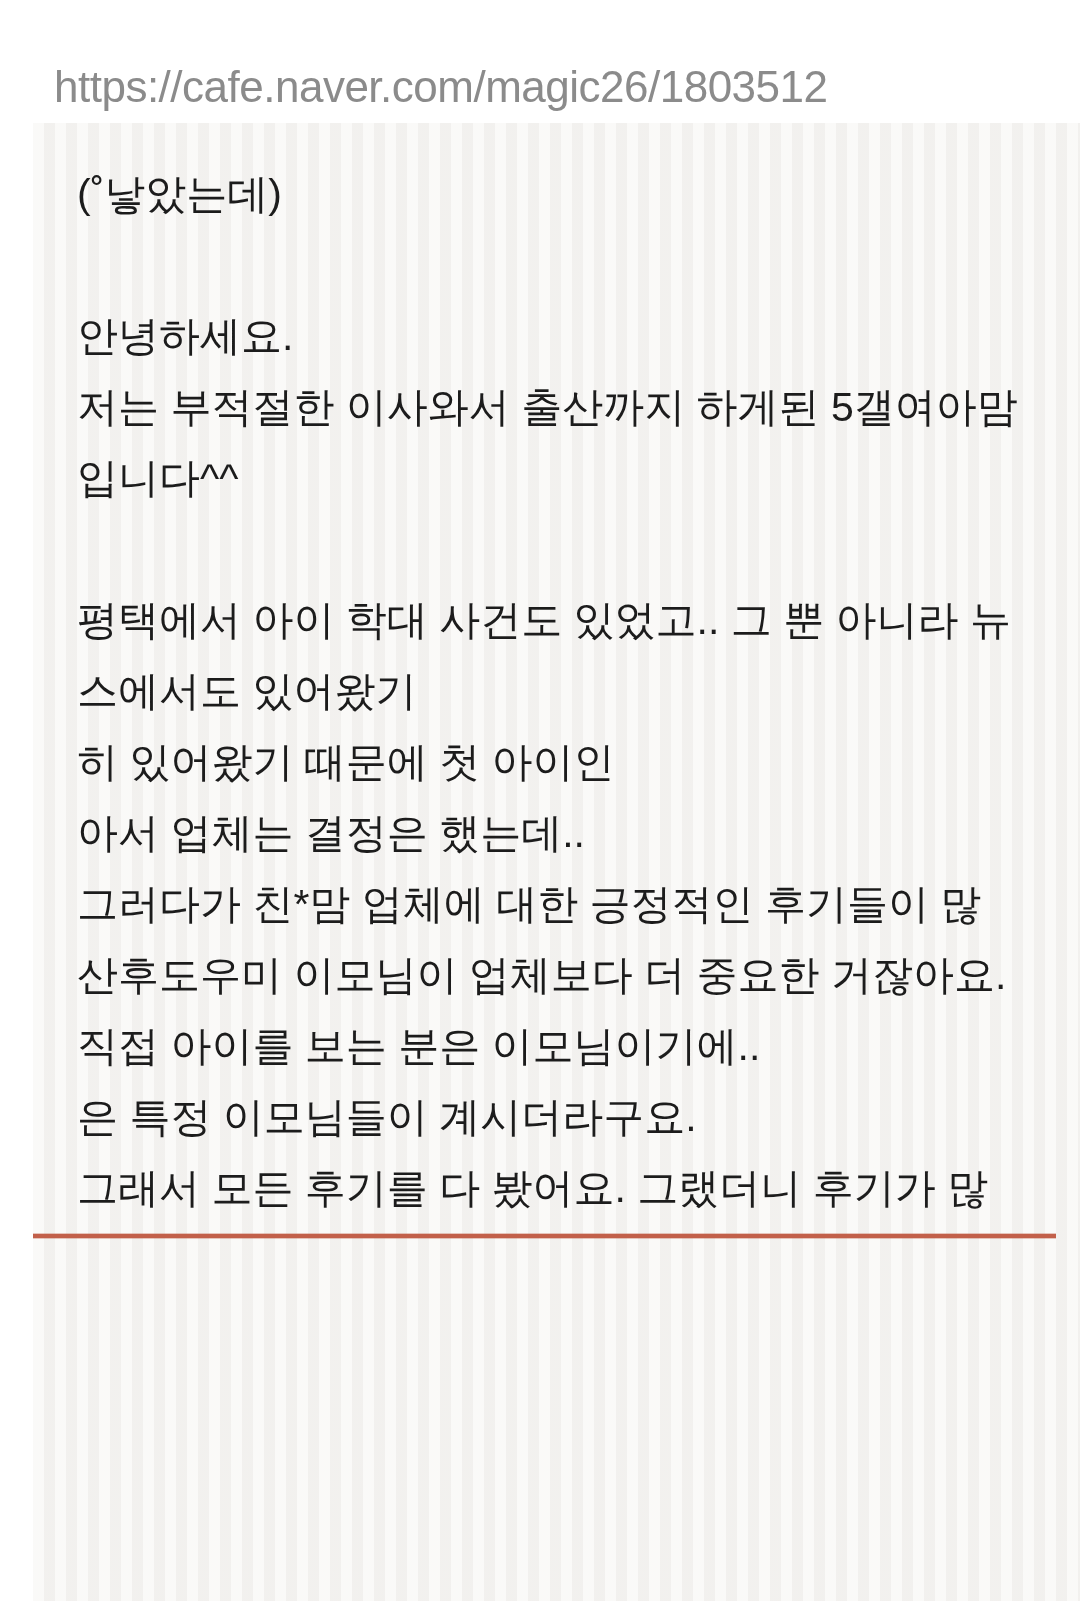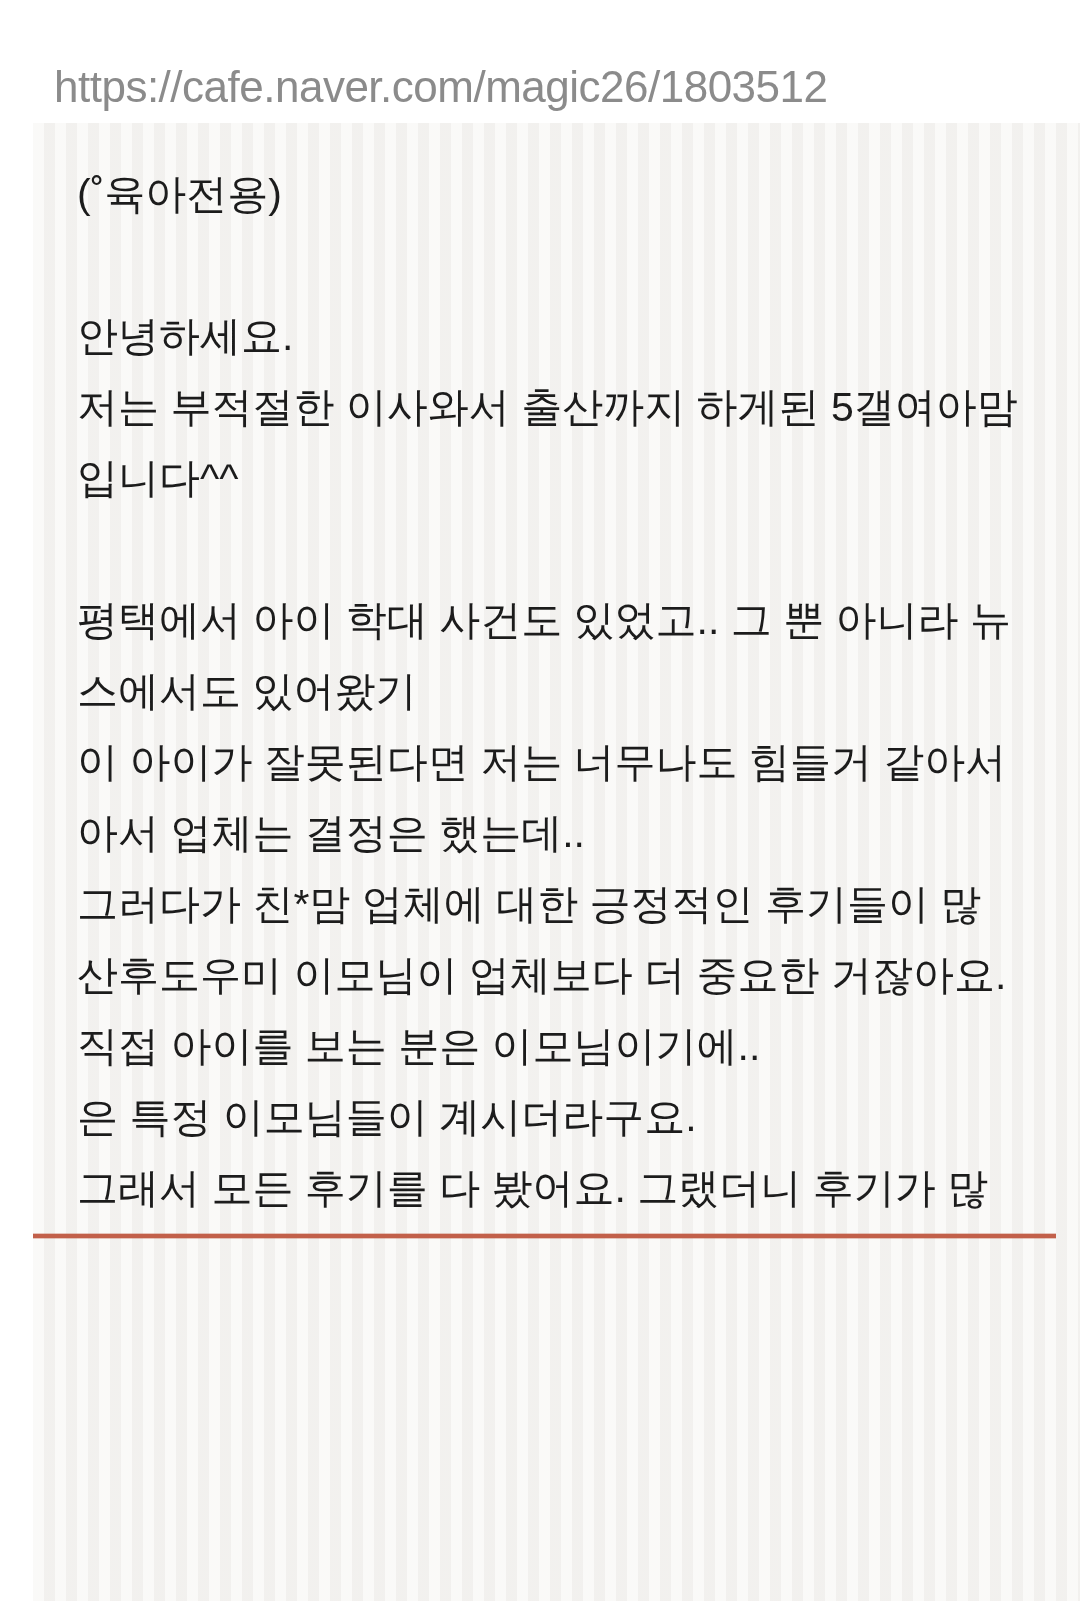--- a/index.html
+++ b/index.html
@@ -57,29 +57,29 @@
     box-shadow: 0 1px 0 rgba(194,96,74,0.35), 0 -1px 0 rgba(194,96,74,0.35);
   }
 </style>
 </head>
 <body style="--page-bg: #ffffff; --content-bg: #f6f5f3; --url-text: #8b8b8b; --body-text: #1c1c1c; --divider: #c2604a;">
 
 <div class="url-bar">https://cafe.naver.com/magic26/1803512</div>
 
 <div class="content-panel">
   <div id="post-body">
-      <div class="post-line">(˚육아전용)</div>
+      <div class="post-line">(˚낳았는데)</div>
       <div class="post-line"></div>
       <div class="post-line">안녕하세요.</div>
       <div class="post-line">저는 부적절한 이사와서 출산까지 하게된 5갤여아맘</div>
       <div class="post-line">입니다^^</div>
       <div class="post-line"></div>
       <div class="post-line">평택에서 아이 학대 사건도 있었고.. 그 뿐 아니라 뉴</div>
       <div class="post-line">스에서도 있어왔기</div>
-      <div class="post-line">이 아이가 잘못된다면 저는 너무나도 힘들거 같아서</div>
+      <div class="post-line">히 있어왔기 때문에 첫 아이인</div>
       <div class="post-line">아서 업체는 결정은 했는데..</div>
       <div class="post-line">그러다가 친*맘 업체에 대한 긍정적인 후기들이 많</div>
       <div class="post-line">산후도우미 이모님이 업체보다 더 중요한 거잖아요.</div>
       <div class="post-line">직접 아이를 보는 분은 이모님이기에..</div>
       <div class="post-line">은 특정 이모님들이 계시더라구요.</div>
       <div class="post-line">그래서 모든 후기를 다 봤어요. 그랬더니 후기가 많</div>
     </div>
 </div>
 
 <div class="divider"></div>

